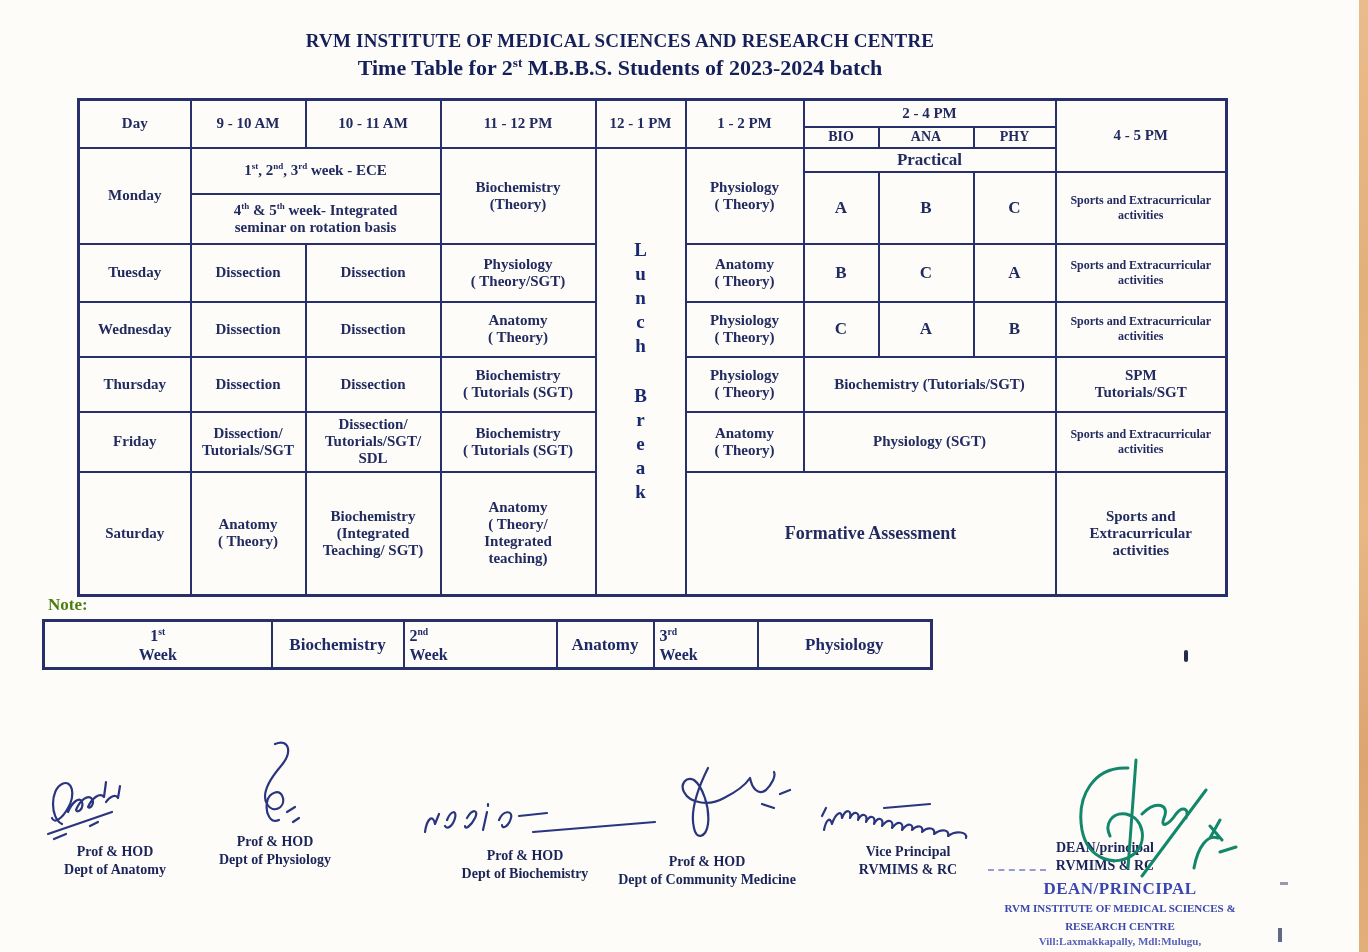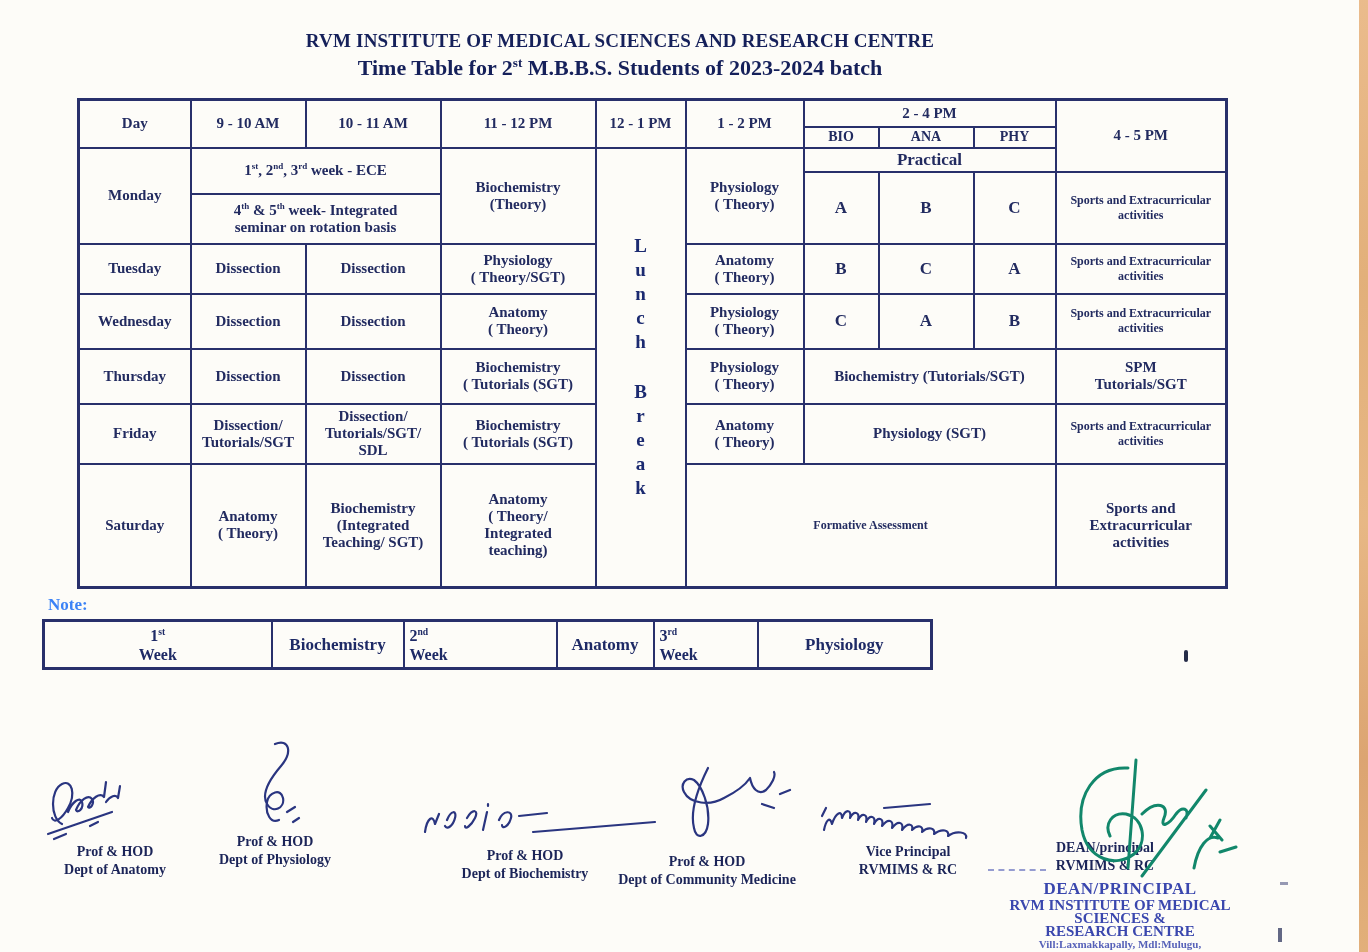--- a/index.html
+++ b/index.html
@@ -26,26 +26,26 @@
     font-weight:bold;font-size:15px;color:#222b60;
     white-space:pre-line;padding:1px 3px;overflow:hidden;
   }
   .tt{border:3px solid #28306b;}
   .tt .hd{font-size:15px;}
   .tt .sub{font-size:14px;}
   .tt .prac{font-size:17px;}
   .tt .abc{font-size:17px;}
   .tt .sm{font-size:12px;font-weight:600;}
   .tt .md{font-size:15px;}
-  .tt .big{font-size:12px;}
+  .tt .big{font-size:18px;}
   .lunch-cell{vertical-align:middle;}
   .lunch-cell div{font-size:19px;font-weight:bold;line-height:24px;color:#1b2a70;}
   .lunch-cell div.lunch-gap{height:26px;}
   
-  .note-label{position:absolute;left:48px;top:595px;font-size:17px;font-weight:bold;color:#3b82f6;}
+  .note-label{position:absolute;left:48px;top:595px;font-size:17px;font-weight:bold;color:#4d7c0f;}
   table.nt{
     position:absolute;left:42px;top:619px;border-collapse:collapse;table-layout:fixed;width:888px;
     border:3px solid #28306b;
   }
   .nt td{
     border:2.5px solid #28306b;text-align:center;vertical-align:middle;
     font-weight:bold;color:#1e2a66;padding:1px 4px;
   }
   .nt .mon{font-size:18px;}
   .nt .ece{font-size:21px;}
@@ -54,21 +54,21 @@
   .nt .subj{font-size:17px;font-weight:600;}
   
   .sig{position:absolute;text-align:center;}
   .sig .l1{font-size:14px;font-weight:bold;color:#1b2458;}
   .sig .l2{font-size:14px;font-weight:bold;color:#1b2458;margin-top:2px;}
   .sig svg{display:block;}
   .sigpath{fill:none;stroke:#2a3580;stroke-width:2.2;stroke-linecap:round;stroke-linejoin:round;}
   .sigpath.green{stroke:#12876b;stroke-width:3;}
   .stamp{position:absolute;left:990px;top:879px;width:260px;text-align:center;color:#3a47ae;}
   .stamp .s1{font-size:17px;font-weight:bold;letter-spacing:.5px;}
-  .stamp .s2,.stamp .s3{font-size:15px;font-weight:bold;line-height:13px;}
+  .stamp .s2,.stamp .s3{font-size:11px;font-weight:bold;line-height:18px;}
   .stamp .s4{font-size:11px;font-weight:bold;opacity:.85;}
   .stamp-dash{position:absolute;left:988px;top:869px;width:58px;border-top:2px dashed #6a74c0;opacity:.7;}
   
   .edge{position:absolute;right:0;top:0;width:9px;height:952px;
     background:linear-gradient(180deg,#e7b079 0%,#dda264 30%,#e3ab70 55%,#d6955a 80%,#dda264 100%);
     opacity:.85;}
   .tick{position:absolute;left:1184px;top:650px;width:4px;height:12px;background:#262c48;border-radius:2px;}
   .mark1{position:absolute;left:1280px;top:882px;width:8px;height:3px;background:#6a6f95;opacity:.7;}
   .mark2{position:absolute;left:1278px;top:928px;width:4px;height:14px;background:#3c4268;opacity:.8;}
 </style>
@@ -125,21 +125,21 @@
       <td rowspan="2" class="abc">A</td>
       <td rowspan="2" class="abc">B</td>
       <td rowspan="2" class="abc">C</td>
       <td rowspan="2" class="sm">Sports and Extracurricular
 activities</td>
     </tr>
     <tr style="height:50px">
       <td colspan="2"><span>4</span><sup>th</sup><span> &amp; 5</span><sup>th</sup><span> week-  Integrated
 seminar on rotation basis</span></td>
     </tr>
-    <tr style="height:50px">
+    <tr style="height:58px">
       <td>Tuesday</td>
       <td>Dissection</td>
       <td>Dissection</td>
       <td>Physiology
 ( Theory/SGT)</td>
       <td>Anatomy
 ( Theory)</td>
       <td class="abc">B</td>
       <td class="abc">C</td>
       <td class="abc">A</td>

